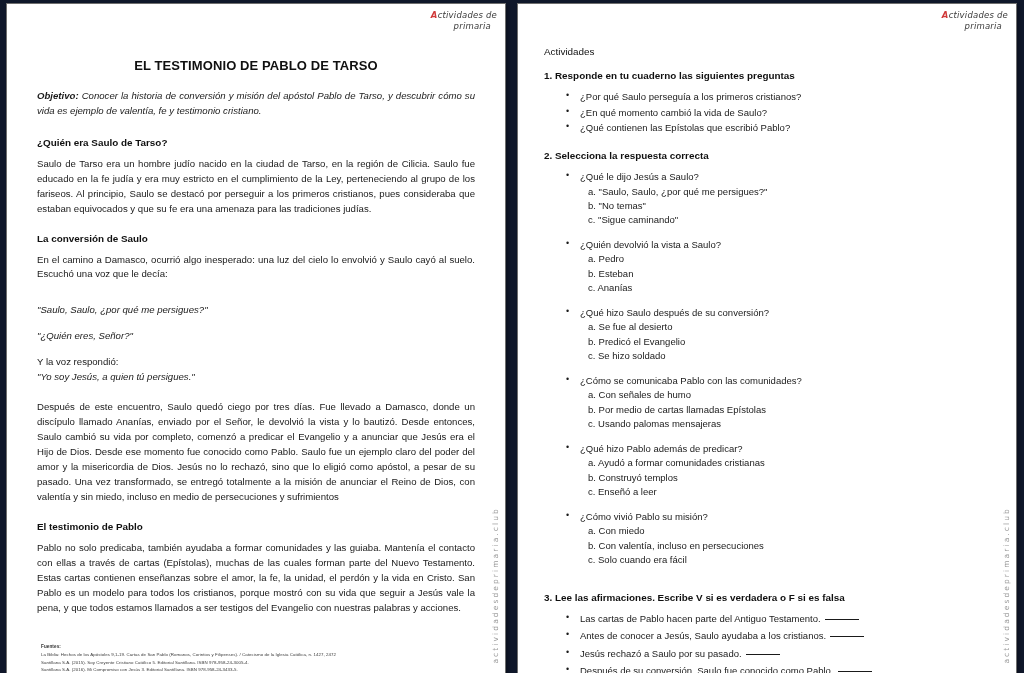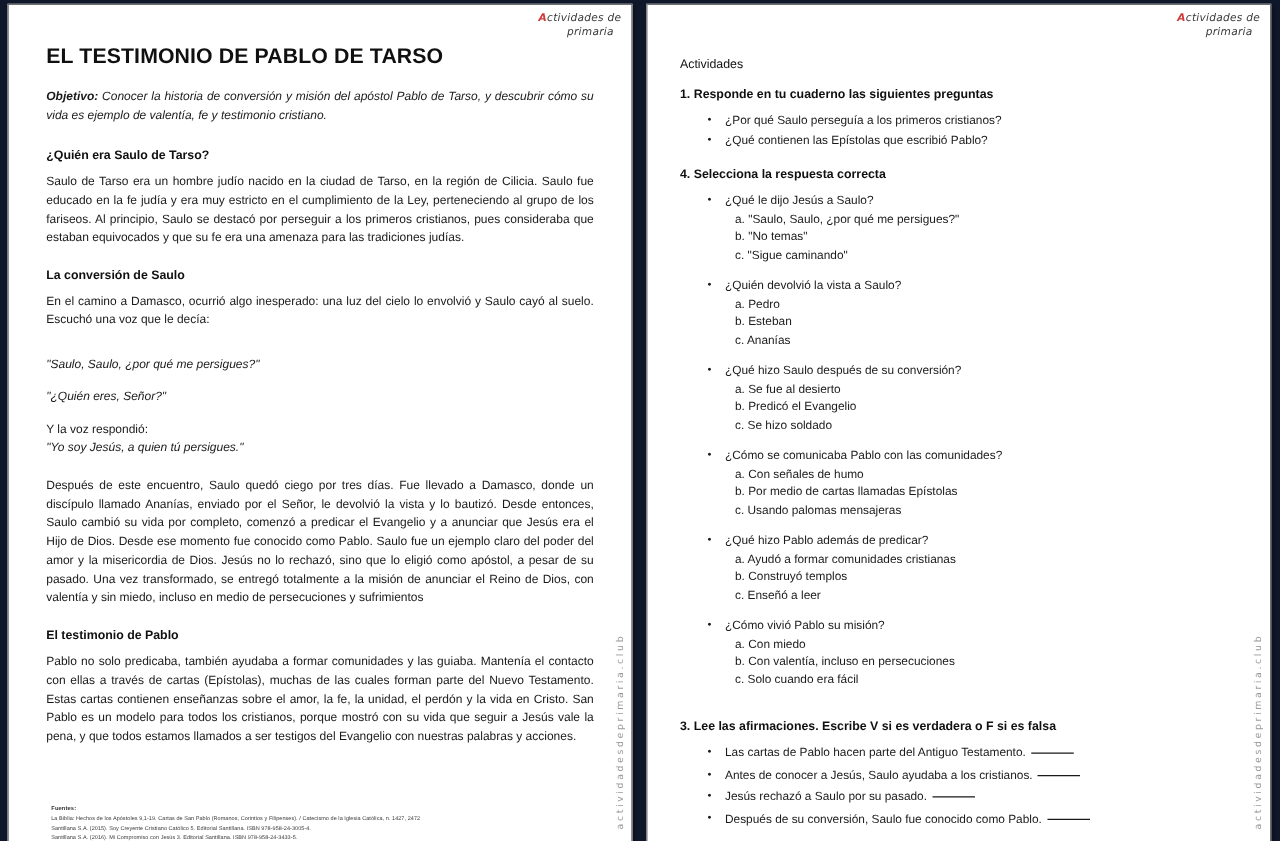--- a/index.html
+++ b/index.html
@@ -72,24 +72,25 @@
     font-size: 7.5px;
     letter-spacing: 2.1px;
     color: #9a9a9a;
     font-family: "DejaVu Sans", sans-serif;
     white-space: nowrap;
     user-select: none;
   }
 
   
   .doc-title {
-    font-size: 17px;
+    text-align: center;
+    font-size: 13px;
     font-weight: bold;
     color: #101010;
-    margin: 17px 0 16px 0;
+    margin: 40px 0 16px 0;
     letter-spacing: 0.1px;
   }
   .objective {
     font-size: 9.6px;
     line-height: 1.55;
     color: #1a1a1a;
     font-style: italic;
     text-align: justify;
     margin: 0 0 18px 0;
   }
@@ -253,24 +254,25 @@
       <span class="brand-line2">primaria</span>
     </div>
 
     <div class="watermark">actividadesdeprimaria.club</div>
 
     <h2 class="act-title">Actividades</h2>
 
     <h3 class="act-num">1. Responde en tu cuaderno las siguientes preguntas</h3>
     <ul class="bullets">
       <li>¿Por qué Saulo perseguía a los primeros cristianos?</li>
+      <li>¿En qué momento cambió la vida de Saulo?</li>
       <li>¿Qué contienen las Epístolas que escribió Pablo?</li>
     </ul>
 
-    <h3 class="act-num">4. Selecciona la respuesta correcta</h3>
+    <h3 class="act-num">2. Selecciona la respuesta correcta</h3>
     <ul class="bullets mcq">
       <li>
         <span>¿Qué le dijo Jesús a Saulo?</span>
         <span class="opt">a. "Saulo, Saulo, ¿por qué me persigues?"</span>
         <span class="opt">b. "No temas"</span>
         <span class="opt">c. "Sigue caminando"</span>
       </li>
       <li>
         <span>¿Quién devolvió la vista a Saulo?</span>
         <span class="opt">a. Pedro</span>

